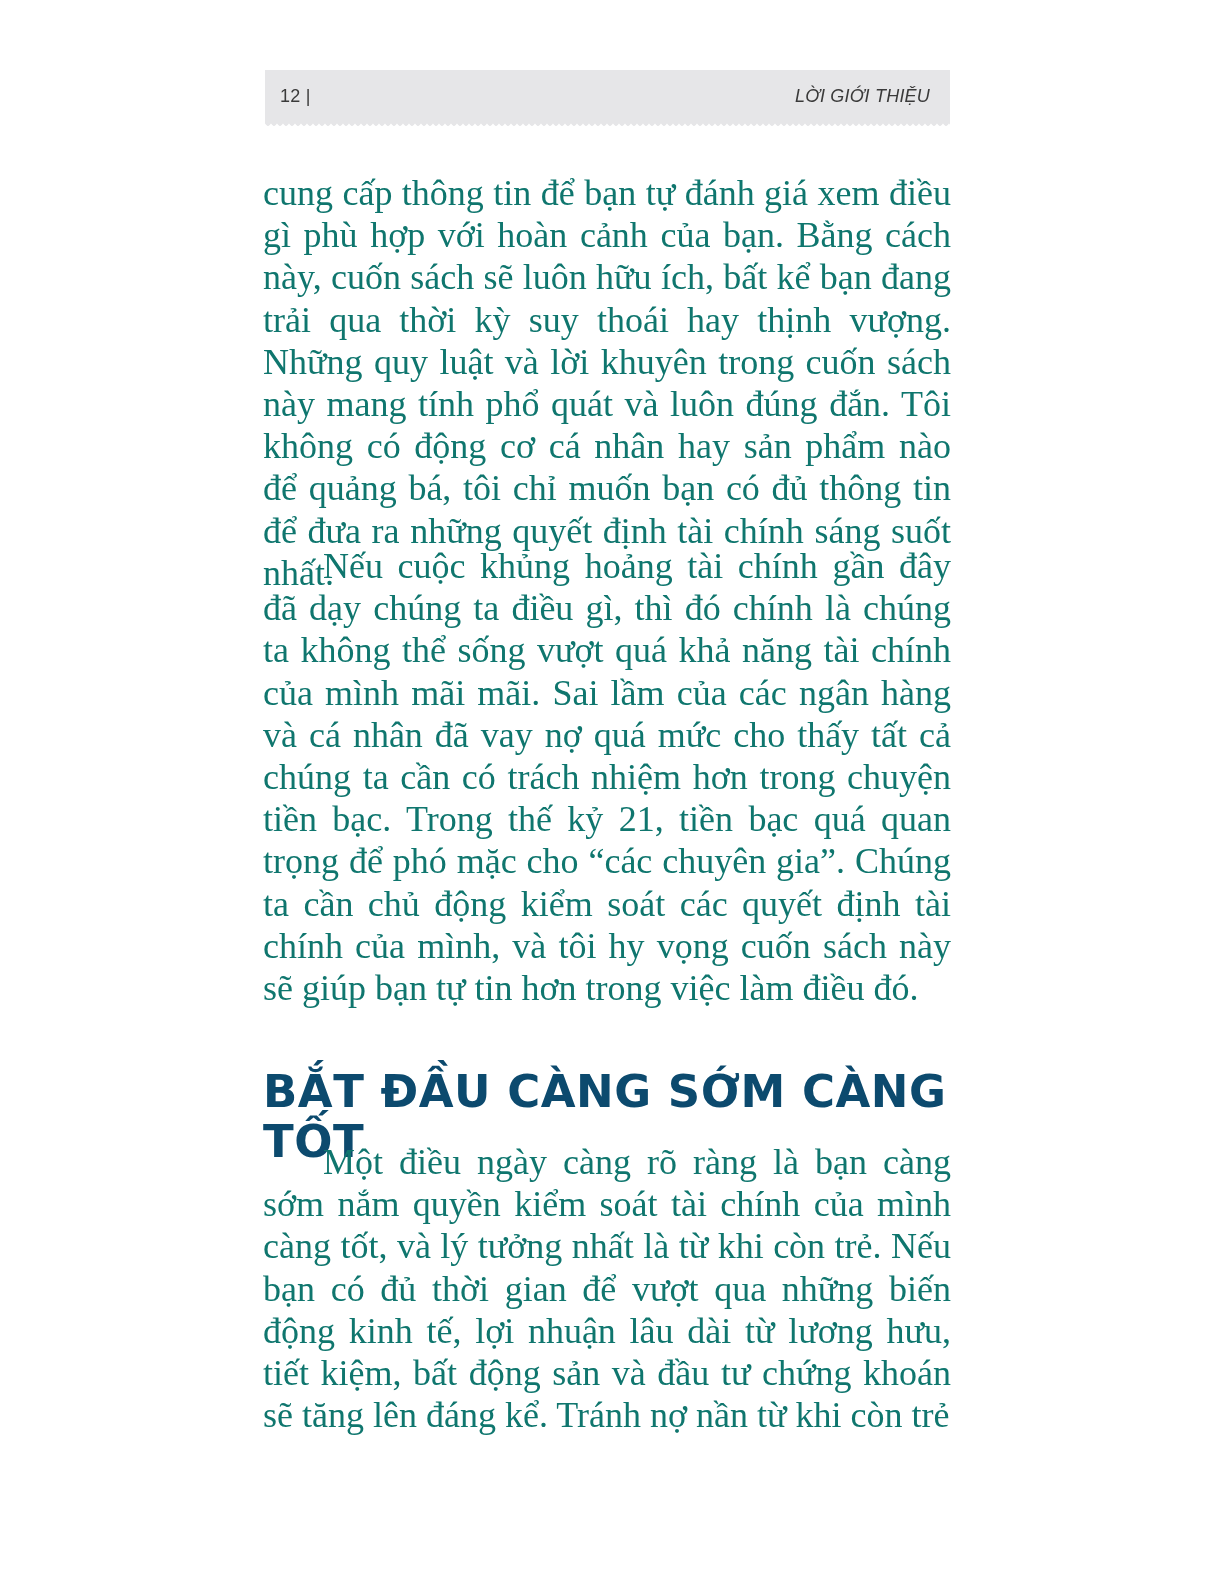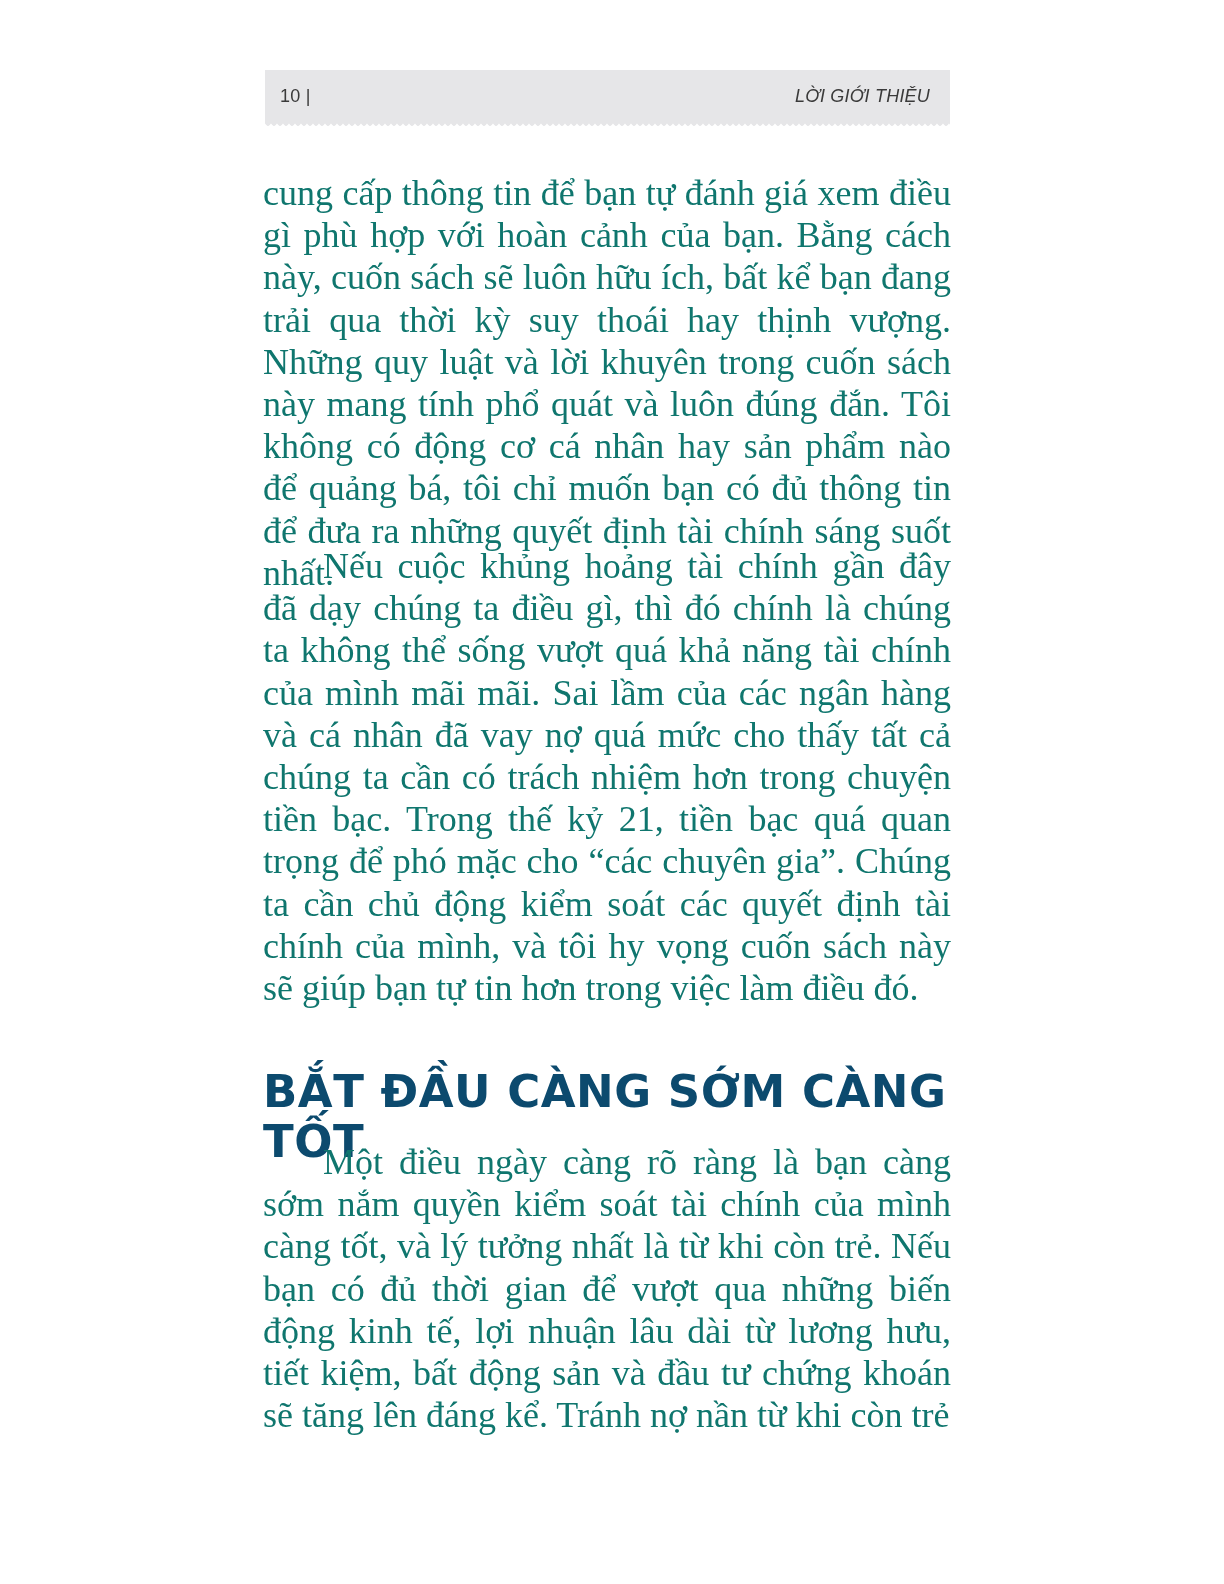--- a/index.html
+++ b/index.html
@@ -77,21 +77,21 @@
       color: #0c4a6e;
       letter-spacing: 0.5px;
       line-height: 50px;
     }
   </style>
 </head>
 <body>
 
 <div class="running-header">
   <span>
-    <span>10</span>
+    <span>12</span>
     <span class="page-num-sep">|</span>
   </span>
   <span class="section-title">LỜI GIỚI THIỆU</span>
 </div>
 
 <div class="content p1">
   <p>cung cấp thông tin để bạn tự đánh giá xem điều gì phù hợp với hoàn cảnh của bạn. Bằng cách này, cuốn sách sẽ luôn hữu ích, bất kể bạn đang trải qua thời kỳ suy thoái hay thịnh vượng. Những quy luật và lời khuyên trong cuốn sách này mang tính phổ quát và luôn đúng đắn. Tôi không có động cơ cá nhân hay sản phẩm nào để quảng bá, tôi chỉ muốn bạn có đủ thông tin để đưa ra những quyết định tài chính sáng suốt nhất.</p>
 </div>
 
 <div class="content p2">

